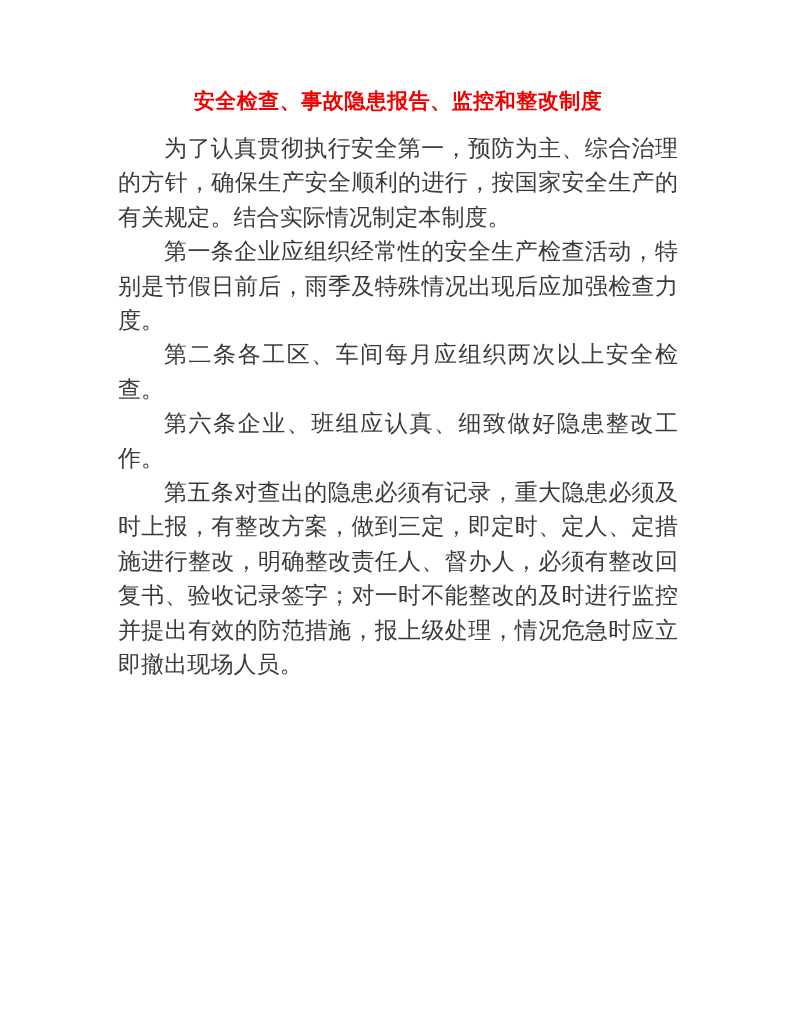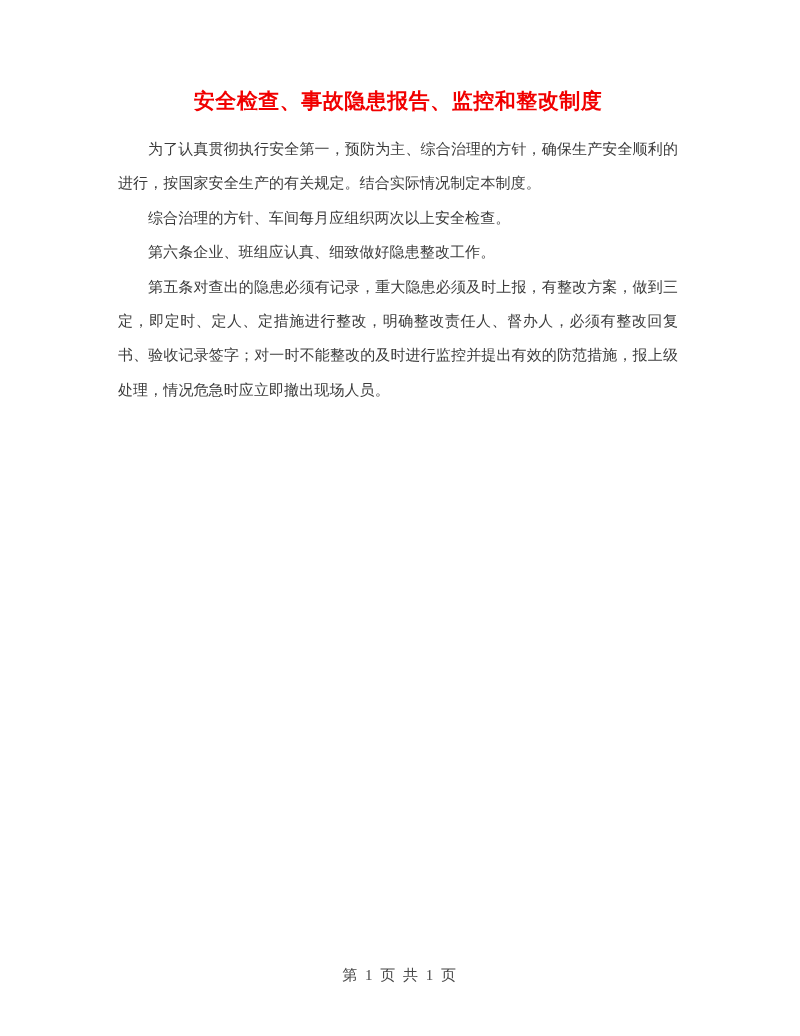--- a/index.html
+++ b/index.html
@@ -27,21 +27,21 @@
   .doc-title {
     font-size: 21px;
     font-weight: bold;
     color: var(--title);
     text-align: center;
     line-height: 34px;
     margin-bottom: 14px;
     letter-spacing: 0.5px;
   }
   .content p {
-    font-size: 15px;
+    font-size: 23px;
     color: var(--body-text);
     line-height: 34.4px;
     text-align: justify;
     text-indent: 2em;
     letter-spacing: 0.1px;
   }
   .page-footer {
     position: absolute;
     left: 0;
     right: 0;
@@ -53,20 +53,18 @@
     font-family: "Liberation Serif", "DejaVu Serif", serif;
   }
 </style>
 </head>
 <body>
 
 <div class="page">
   <div class="content">
     <h1 class="doc-title">安全检查、事故隐患报告、监控和整改制度</h1>
     <p>为了认真贯彻执行安全第一，预防为主、综合治理的方针，确保生产安全顺利的进行，按国家安全生产的有关规定。结合实际情况制定本制度。</p>
-    <p>综合治理的方针、车间每月应组织两次以上安全检查。</p>
+    <p>第一条企业应组织经常性的安全生产检查活动，特别是节假日前后，雨季及特殊情况出现后应加强检查力度。</p>
+    <p>第二条各工区、车间每月应组织两次以上安全检查。</p>
     <p>第六条企业、班组应认真、细致做好隐患整改工作。</p>
     <p>第五条对查出的隐患必须有记录，重大隐患必须及时上报，有整改方案，做到三定，即定时、定人、定措施进行整改，明确整改责任人、督办人，必须有整改回复书、验收记录签字；对一时不能整改的及时进行监控并提出有效的防范措施，报上级处理，情况危急时应立即撤出现场人员。</p>
-  </div>
-  <div class="page-footer">
-    <span>第 1 页 共 1 页</span>
   </div>
 </div>
 
 </body></html>

